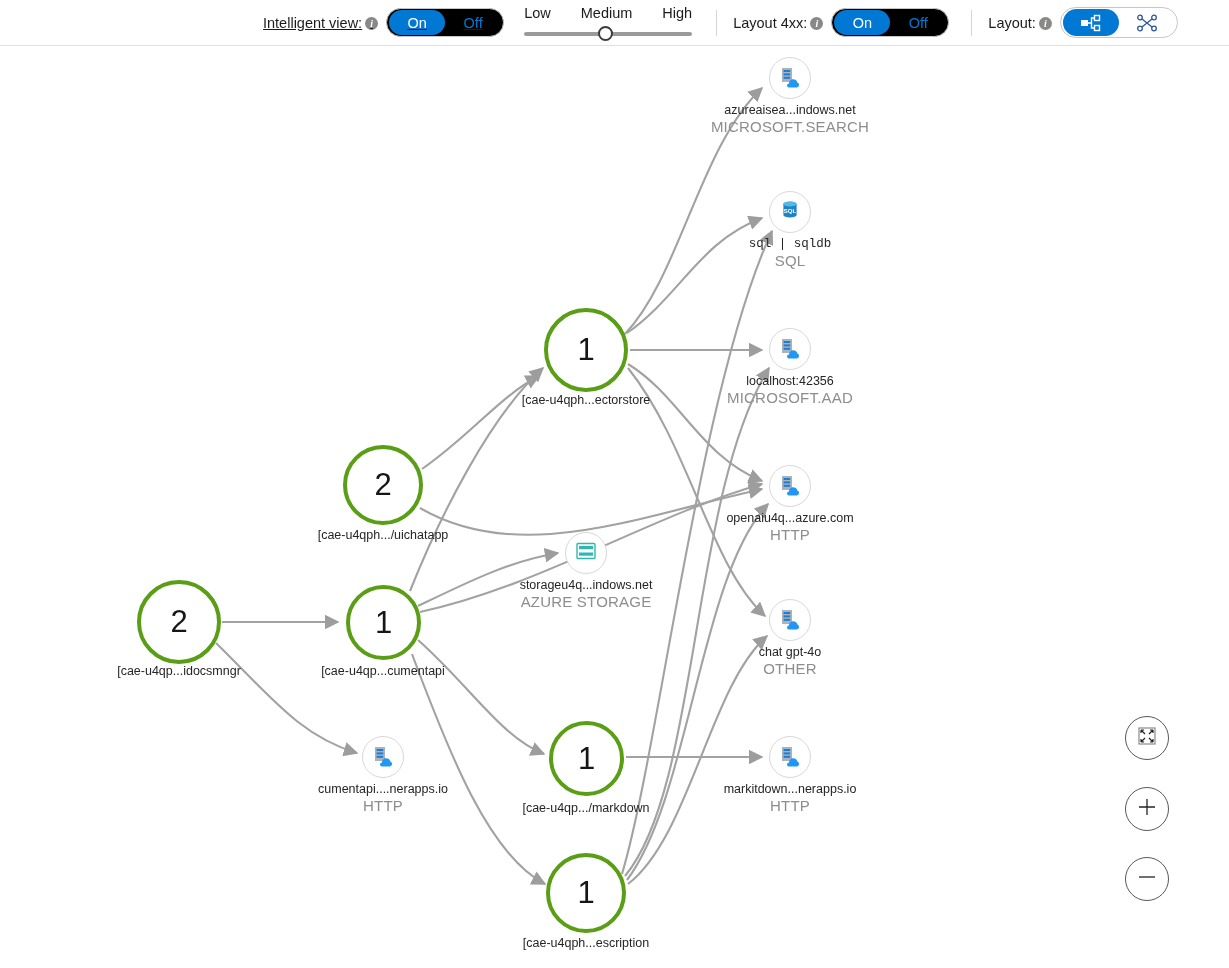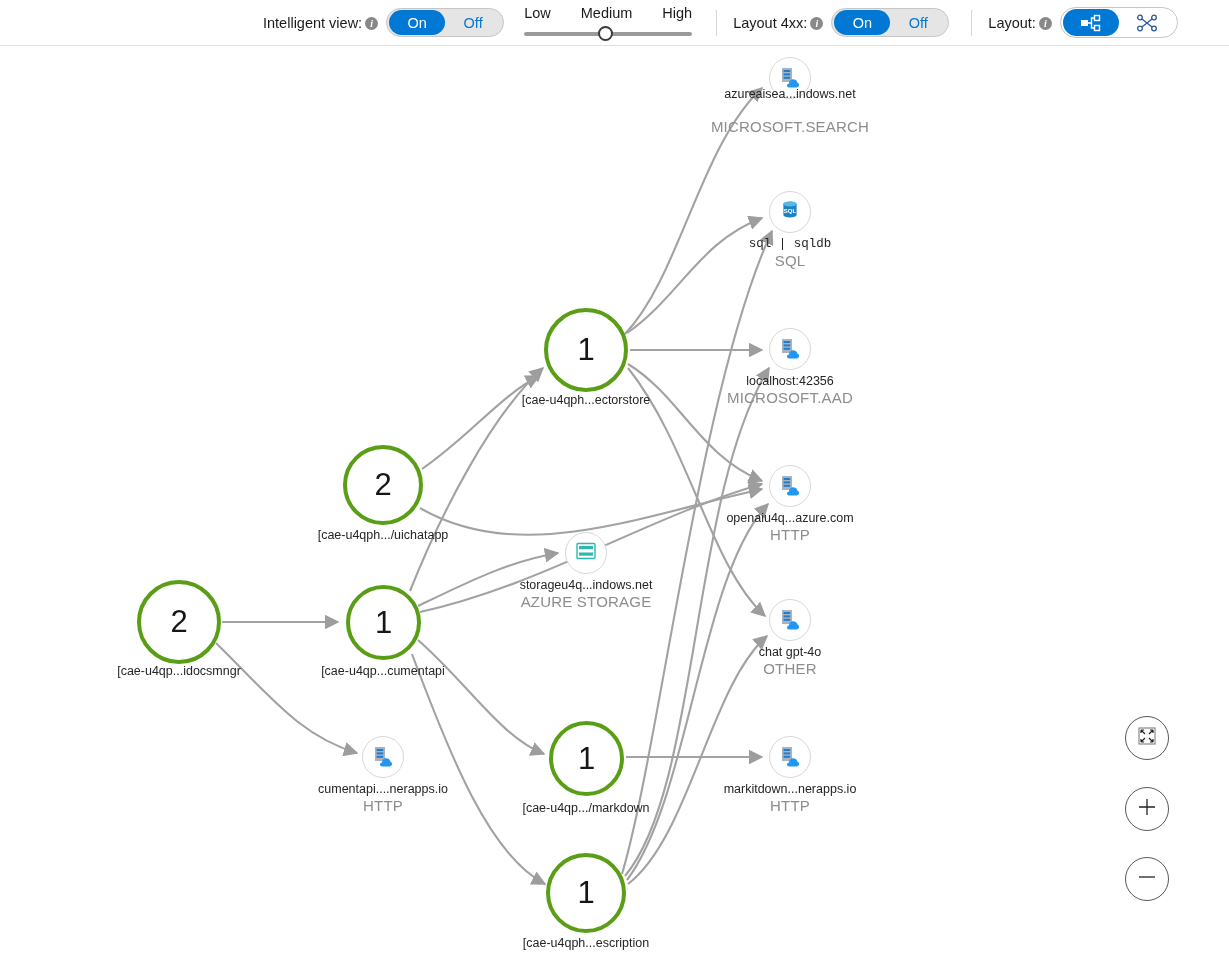--- a/index.html
+++ b/index.html
@@ -29,21 +29,21 @@
     background: #8a8886; color: #ffffff;
     font-size: 10px; font-weight: bold; font-style: italic;
     font-family: "Liberation Serif", serif;
     margin-left: 3px; margin-right: 8px;
     cursor: pointer; line-height: 13px;
     position: relative; top: 1px;
   }
   .toggle {
     display: inline-flex; align-items: center;
     border: 1px solid #c8c6c4; border-radius: 16px;
-    height: 29px; padding: 2px; background: #e5e5e5;
+    height: 29px; padding: 2px; background: #000000;
     cursor: pointer;
   }
   .toggle .opt {
     display: inline-flex; align-items: center; justify-content: center;
     height: 25px; min-width: 56px; padding: 0 14px;
     border-radius: 14px; font-size: 14.5px; color: #0078d4;
     cursor: pointer; user-select: none;
   }
   .toggle .opt.sel { background: #0078d4; color: #ffffff; }
 
@@ -134,21 +134,21 @@
     background: #ffffff; border: 1px solid #585858;
     display: flex; align-items: center; justify-content: center;
     cursor: pointer;
   }
 </style>
 </head>
 <body>
 
 <div id="toolbar">
 
-  <div class="tb-group" style="margin-left:263px;">
+  <div class="tb-group" style="margin-left:263px;text-decoration:underline;">
     <span class="tb-label">Intelligent view:</span>
     <span class="info-icon">i</span>
     <div class="toggle">
       <span class="opt sel">On</span>
       <span class="opt">Off</span>
     </div>
   </div>
 
   <div class="slider-wrap">
     <div class="slider-ticks">
@@ -283,21 +283,21 @@
     <span>
       <svg width="24" height="24" viewBox="0 0 24 24">
         <rect x="4" y="4" width="10" height="14" fill="#a8b4bd"></rect>
         <rect x="5.6" y="6" width="6.6" height="2" fill="#1f7cd6"></rect>
         <rect x="5.6" y="9.4" width="6.6" height="2" fill="#1f7cd6"></rect>
         <rect x="5.6" y="12.8" width="6.6" height="2" fill="#1f7cd6"></rect>
         <path d="M11 19.5 a4 4 0 0 1 4-4.2 a4.6 4.6 0 0 1 4.4 3.2 a2.6 2.6 0 0 1 -0.6 5 H11 a2 2 0 0 1 0-4z" fill="#2196f3"></path>
       </svg>
     </span>
   </div>
-  <div class="nlabel" style="left:690px; top:41px; width:200px;">azureaisea...indows.net</div>
+  <div class="nlabel" style="left:690px; top:57px; width:200px;">azureaisea...indows.net</div>
   <div class="nsub" style="left:690px; top:72px; width:200px;">MICROSOFT.SEARCH</div>
 
   <div class="dnode" style="left:769px; top:145px;">
     <span>
       <svg width="22" height="24" viewBox="0 0 22 24">
         <ellipse cx="11" cy="6" rx="6.6" ry="2.6" fill="#2f9fd8"></ellipse>
         <path d="M4.4 6 v11 a6.6 2.6 0 0 0 13.2 0 V6z" fill="#1c84c6"></path>
         <ellipse cx="11" cy="6" rx="6.6" ry="2.6" fill="#55b9e6"></ellipse>
         <text x="11" y="15" font-size="6" fill="#ffffff" text-anchor="middle" font-family="'Liberation Sans',sans-serif" font-weight="bold">SQL</text>
       </svg>

